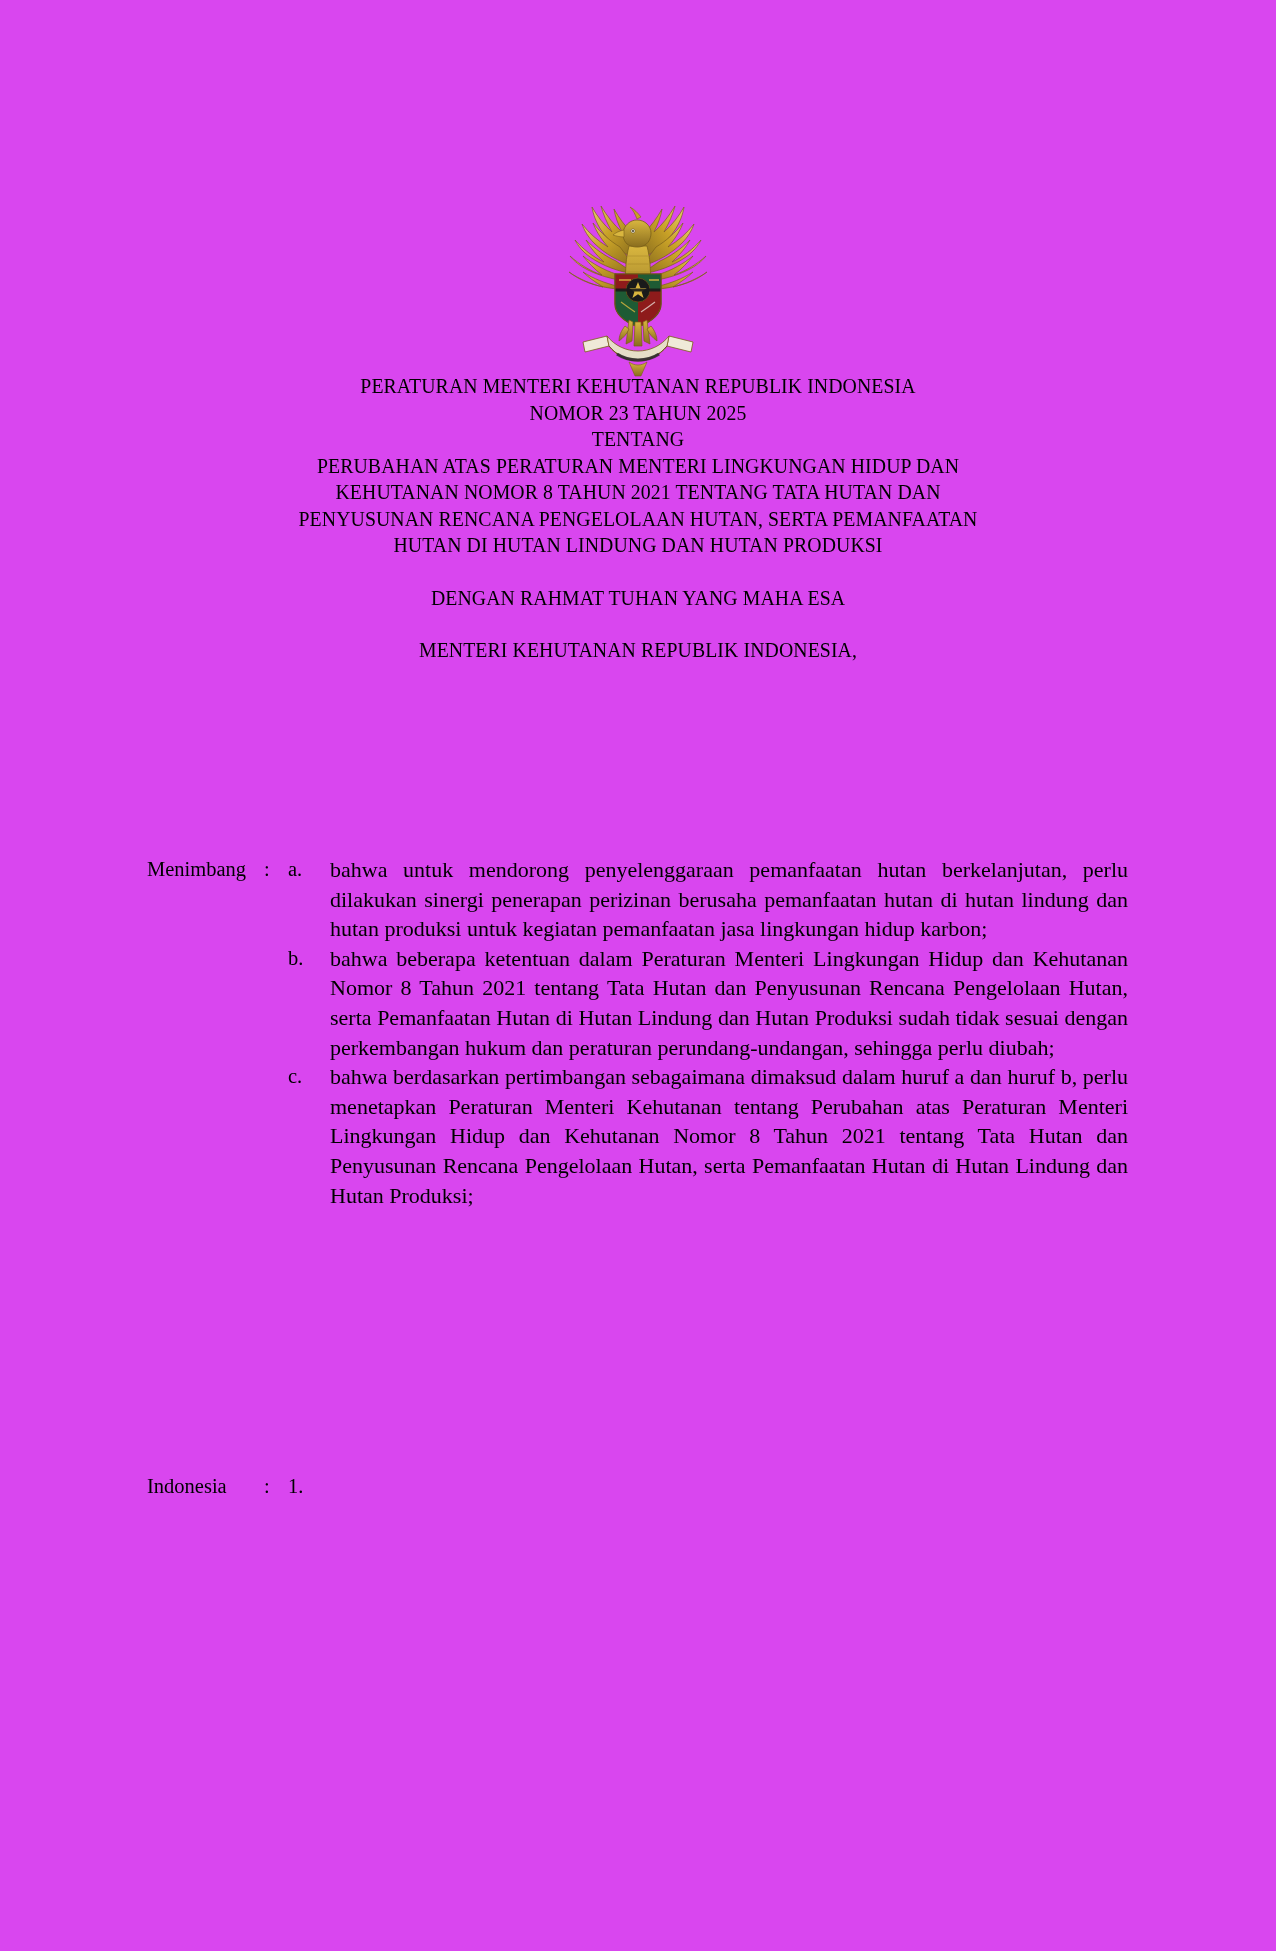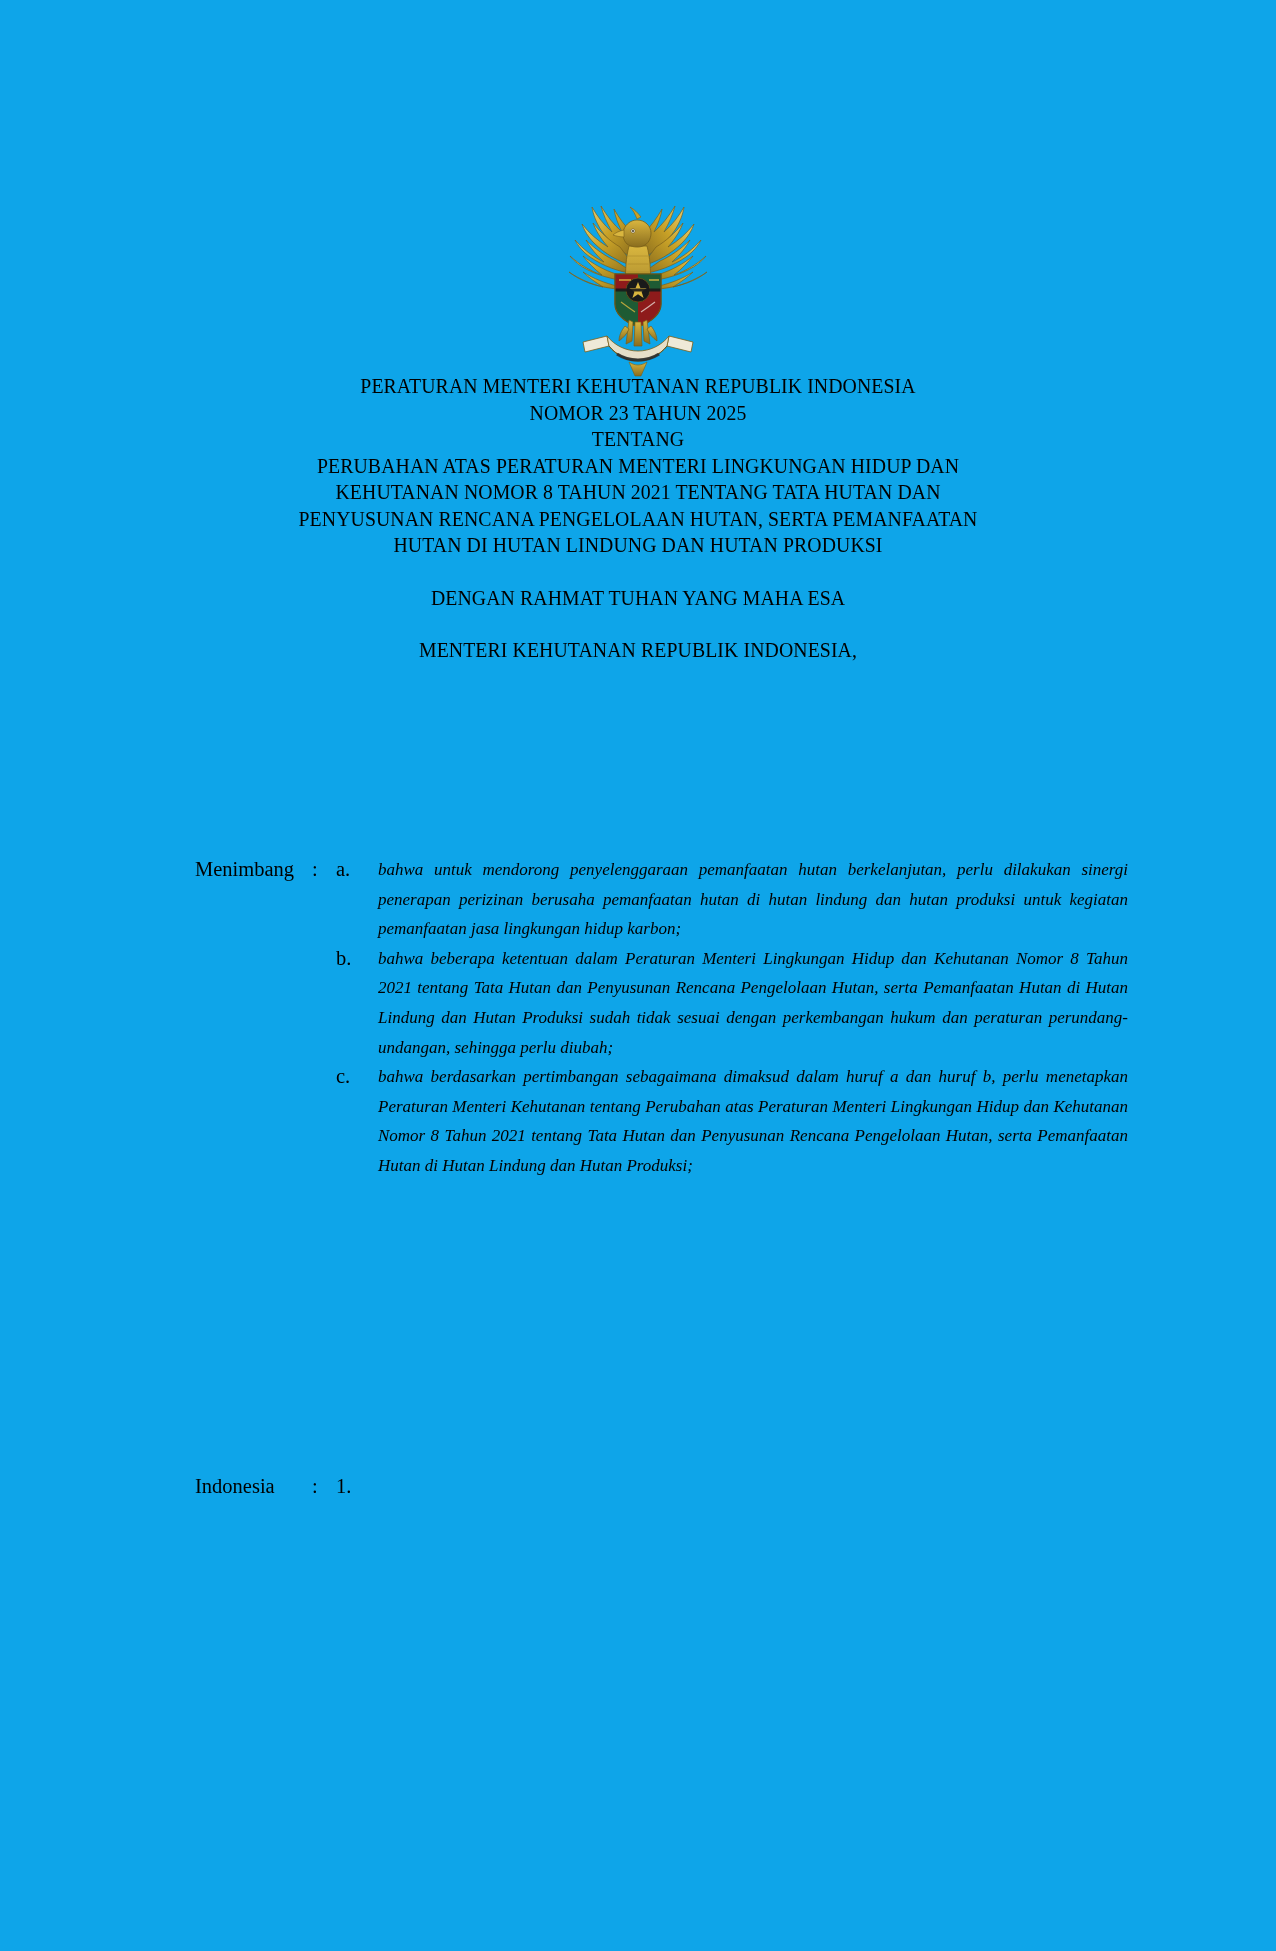--- a/index.html
+++ b/index.html
@@ -4,21 +4,21 @@
 <style>
   html, body {
     margin: 0;
     padding: 0;
     background: #ffffff;
   }
   .page {
     position: relative;
     width: 1276px;
     height: 1951px;
-    background: #0ea5e9;
+    background: #d946ef;
     overflow: hidden;
     font-family: "Liberation Serif", "DejaVu Serif", serif;
     color: #000000;
   }
 
   
   .emblem-wrap {
     position: absolute;
     left: 0;
     top: 186px;
@@ -57,21 +57,20 @@
     position: absolute;
     left: 147px;
     width: 981px;
   }
   #sec-menimbang { top: 855px; }
   #sec-mengingat { top: 1472px; }
 
   .row {
     display: flex;
     align-items: flex-start;
-    margin-left: 48px;
   }
   .label-cell {
     width: 117px;
     flex: 0 0 117px;
     font-size: 20.5px;
     line-height: 29.6px;
   }
   .colon-cell {
     width: 24px;
     flex: 0 0 24px;
@@ -79,26 +78,25 @@
     line-height: 29.6px;
   }
   .marker-cell {
     width: 42px;
     flex: 0 0 42px;
     font-size: 20.5px;
     line-height: 29.6px;
   }
   .text-cell {
     flex: 1 1 auto;
-    font-size: 17px;
+    font-size: 22px;
     line-height: 29.6px;
     text-align: justify;
     text-justify: inter-word;
     hyphens: none;
-    font-style: italic;
   }
   .jl {
     text-align: justify;
     text-align-last: left;
   }
 </style>
 </head>
 <body>
 
 <div class="page">

